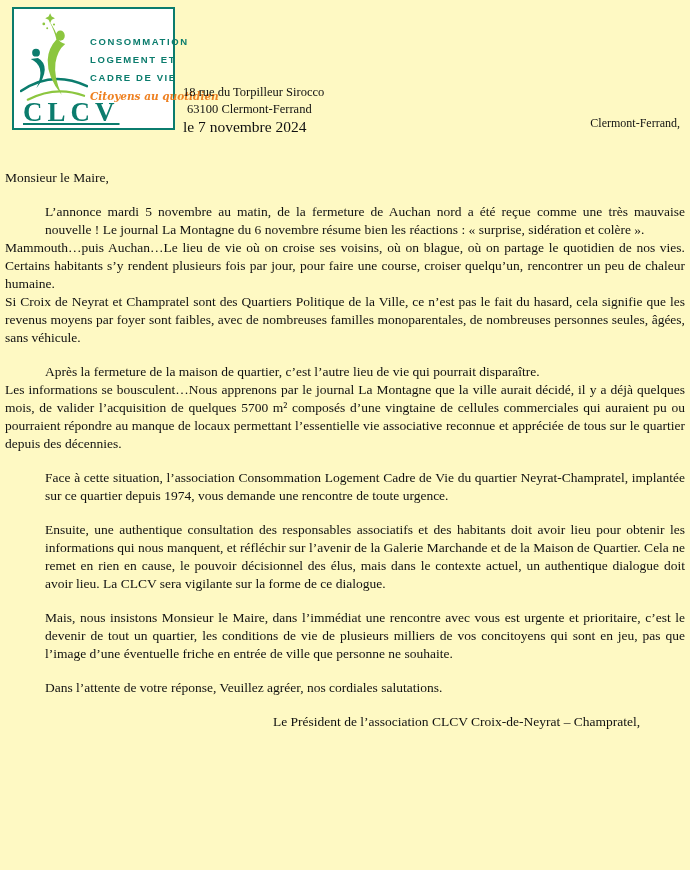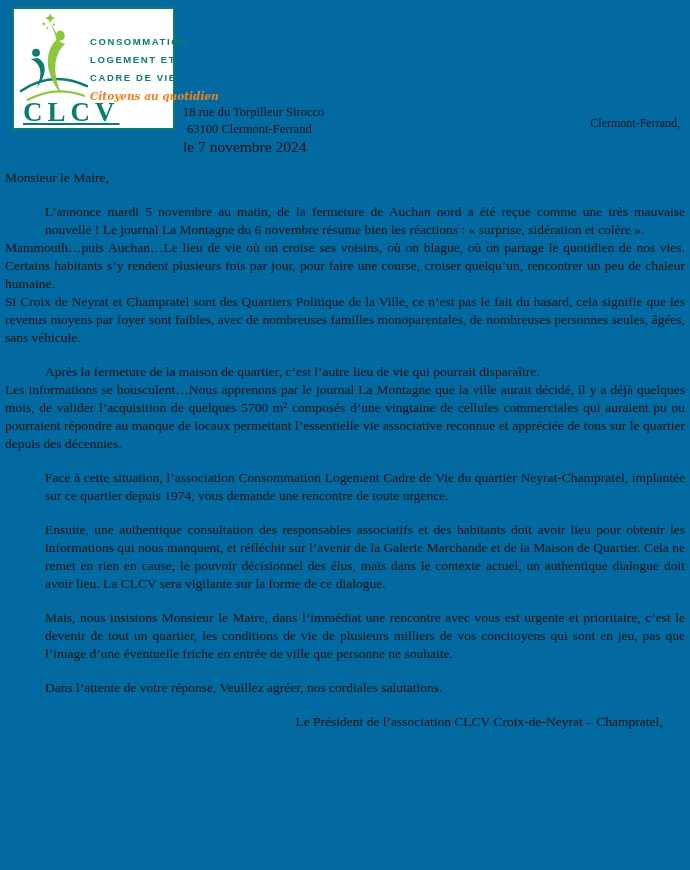--- a/index.html
+++ b/index.html
@@ -1,20 +1,20 @@
 <!DOCTYPE html>
 <html lang="fr"><head>
 <meta charset="utf-8">
 <style>
   html, body { margin: 0; padding: 0; background: #ffffff; }
   .page {
     position: relative;
     width: 690px;
     height: 870px;
-    background: #0369a1;
+    background: #fef9c3;
     font-family: "Liberation Serif", "DejaVu Serif", serif;
     color: #111111;
     overflow: hidden;
   }
 
   
   .header { position: relative; height: 160px; }
 
   .logo-box {
     position: absolute;
@@ -55,21 +55,21 @@
     font-family: "DejaVu Serif", serif;
     font-style: italic;
     font-weight: bold;
     font-size: 10.5px;
     color: #ee8122;
     white-space: nowrap;
   }
 
   .address-block {
     position: absolute;
-    left: 183px; top: 104px;
+    left: 183px; top: 84px;
     font-size: 12.5px;
     line-height: 17px;
     color: #111111;
   }
   .address-line2 { padding-left: 4px; }
   .date-line { font-size: 15.5px; }
 
   .city-line {
     position: absolute;
     right: 10px; top: 116px;
@@ -82,21 +82,21 @@
     margin-top: 9px;
     padding: 0 5px;
     font-size: 13.5px;
     line-height: 18px;
     text-align: justify;
   }
   .letter-body p { margin: 0; }
   p.gap { margin-top: 16px; margin-left: 40px; }
   .bold { font-weight: normal; }
   p.sig {
-    text-align: center;
+    text-align: left;
     padding-left: 228px;
   }
 </style>
 </head>
 <body>
 
 <div class="page">
 
   <div class="header">
 

